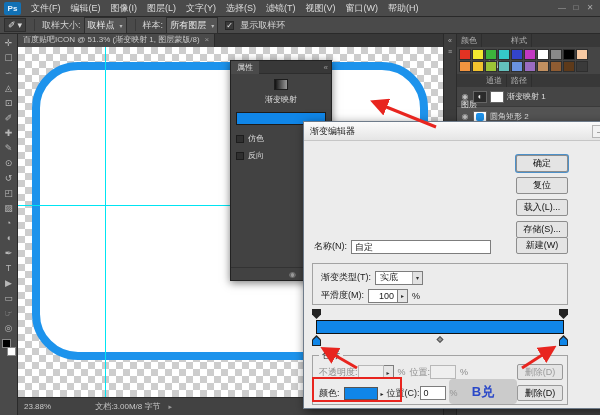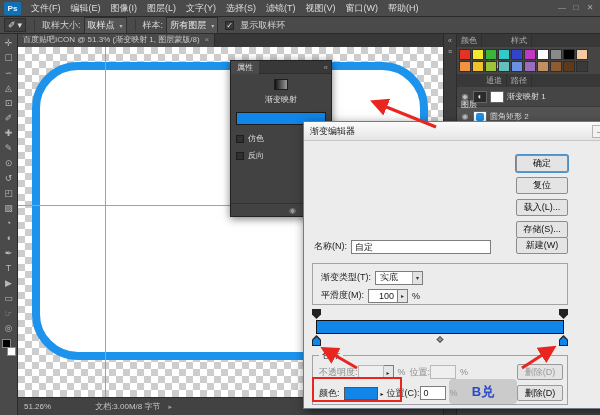--- a/index.html
+++ b/index.html
@@ -60,21 +60,21 @@
 .adj-grid{display:flex;flex-wrap:wrap;padding:2px 2px;gap:1px;background:#454545;}
 .swatch{width:12px;height:11px;border:1px solid #2e2e2e;flex:none;}
 .layer-row{height:20px;display:flex;align-items:center;gap:3px;padding:0 3px;border-bottom:1px solid #3a3a3a;color:#ddd;font-size:8px;}
 .layer-row.selected{background:#545454;}
 .eye{color:#c0c0c0;font-size:8px;width:10px;text-align:center;flex:none;}
 .thumb{width:14px;height:12px;border:1px solid #666;background:#fff;display:flex;align-items:center;justify-content:center;flex:none;}
 .thumb.gmap{background:#2b2b2b;color:#eee;font-size:8px;}
 .shape-chip{width:8px;height:8px;background:#1d93ec;border-radius:2px;}
 
 
-#props{position:absolute;left:230px;top:60px;width:102px;height:157px;background:#424242;border:1px solid #222;box-shadow:0 2px 8px rgba(0,0,0,.5);z-index:10;}
+#props{position:absolute;left:230px;top:60px;width:102px;height:221px;background:#424242;border:1px solid #222;box-shadow:0 2px 8px rgba(0,0,0,.5);z-index:10;}
 .props-header{height:13px;background:#383838;display:flex;align-items:center;border-bottom:1px solid #2d2d2d;}
 .props-tab{background:#4a4a4a;padding:0 6px;line-height:13px;color:#ddd;font-size:8px;}
 .props-collapse{margin-left:auto;color:#999;padding-right:3px;font-size:8px;}
 .props-body{padding:5px;}
 .gm-row{display:flex;align-items:center;gap:4px;margin-bottom:7px;flex-direction:column;}
 .gm-icon{width:14px;height:11px;background:linear-gradient(90deg,#111,#999);border:1px solid #1d1d1d;flex:none;}
 .gm-label{color:#ddd;font-size:8px;}
 .props-grad{height:13px;border:1px solid #1c1c1c;margin-bottom:8px;}
 .pcb-row{display:flex;align-items:center;gap:4px;margin-bottom:6px;color:#ddd;font-size:8px;}
 .pcb{width:8px;height:8px;background:#303030;border:1px solid #1d1d1d;flex:none;}
@@ -259,21 +259,21 @@
   </div>
 </div>
 
 <div id="canvas">
   <div id="shape"></div>
   <div id="guide-h"></div>
   <div id="guide-v"></div>
 </div>
 
 <div id="statusbar">
-  <span class="zoom">51.26%</span>
+  <span class="zoom">23.88%</span>
   <span class="doc">文档:3.00M/8 字节</span>
   <span class="sarrow">▸</span>
 </div>
 
 <div id="dock">
   <div class="dock-strip">
       <span>«</span>
       <span>≡</span>
     </div>
   <div class="dock-main">

